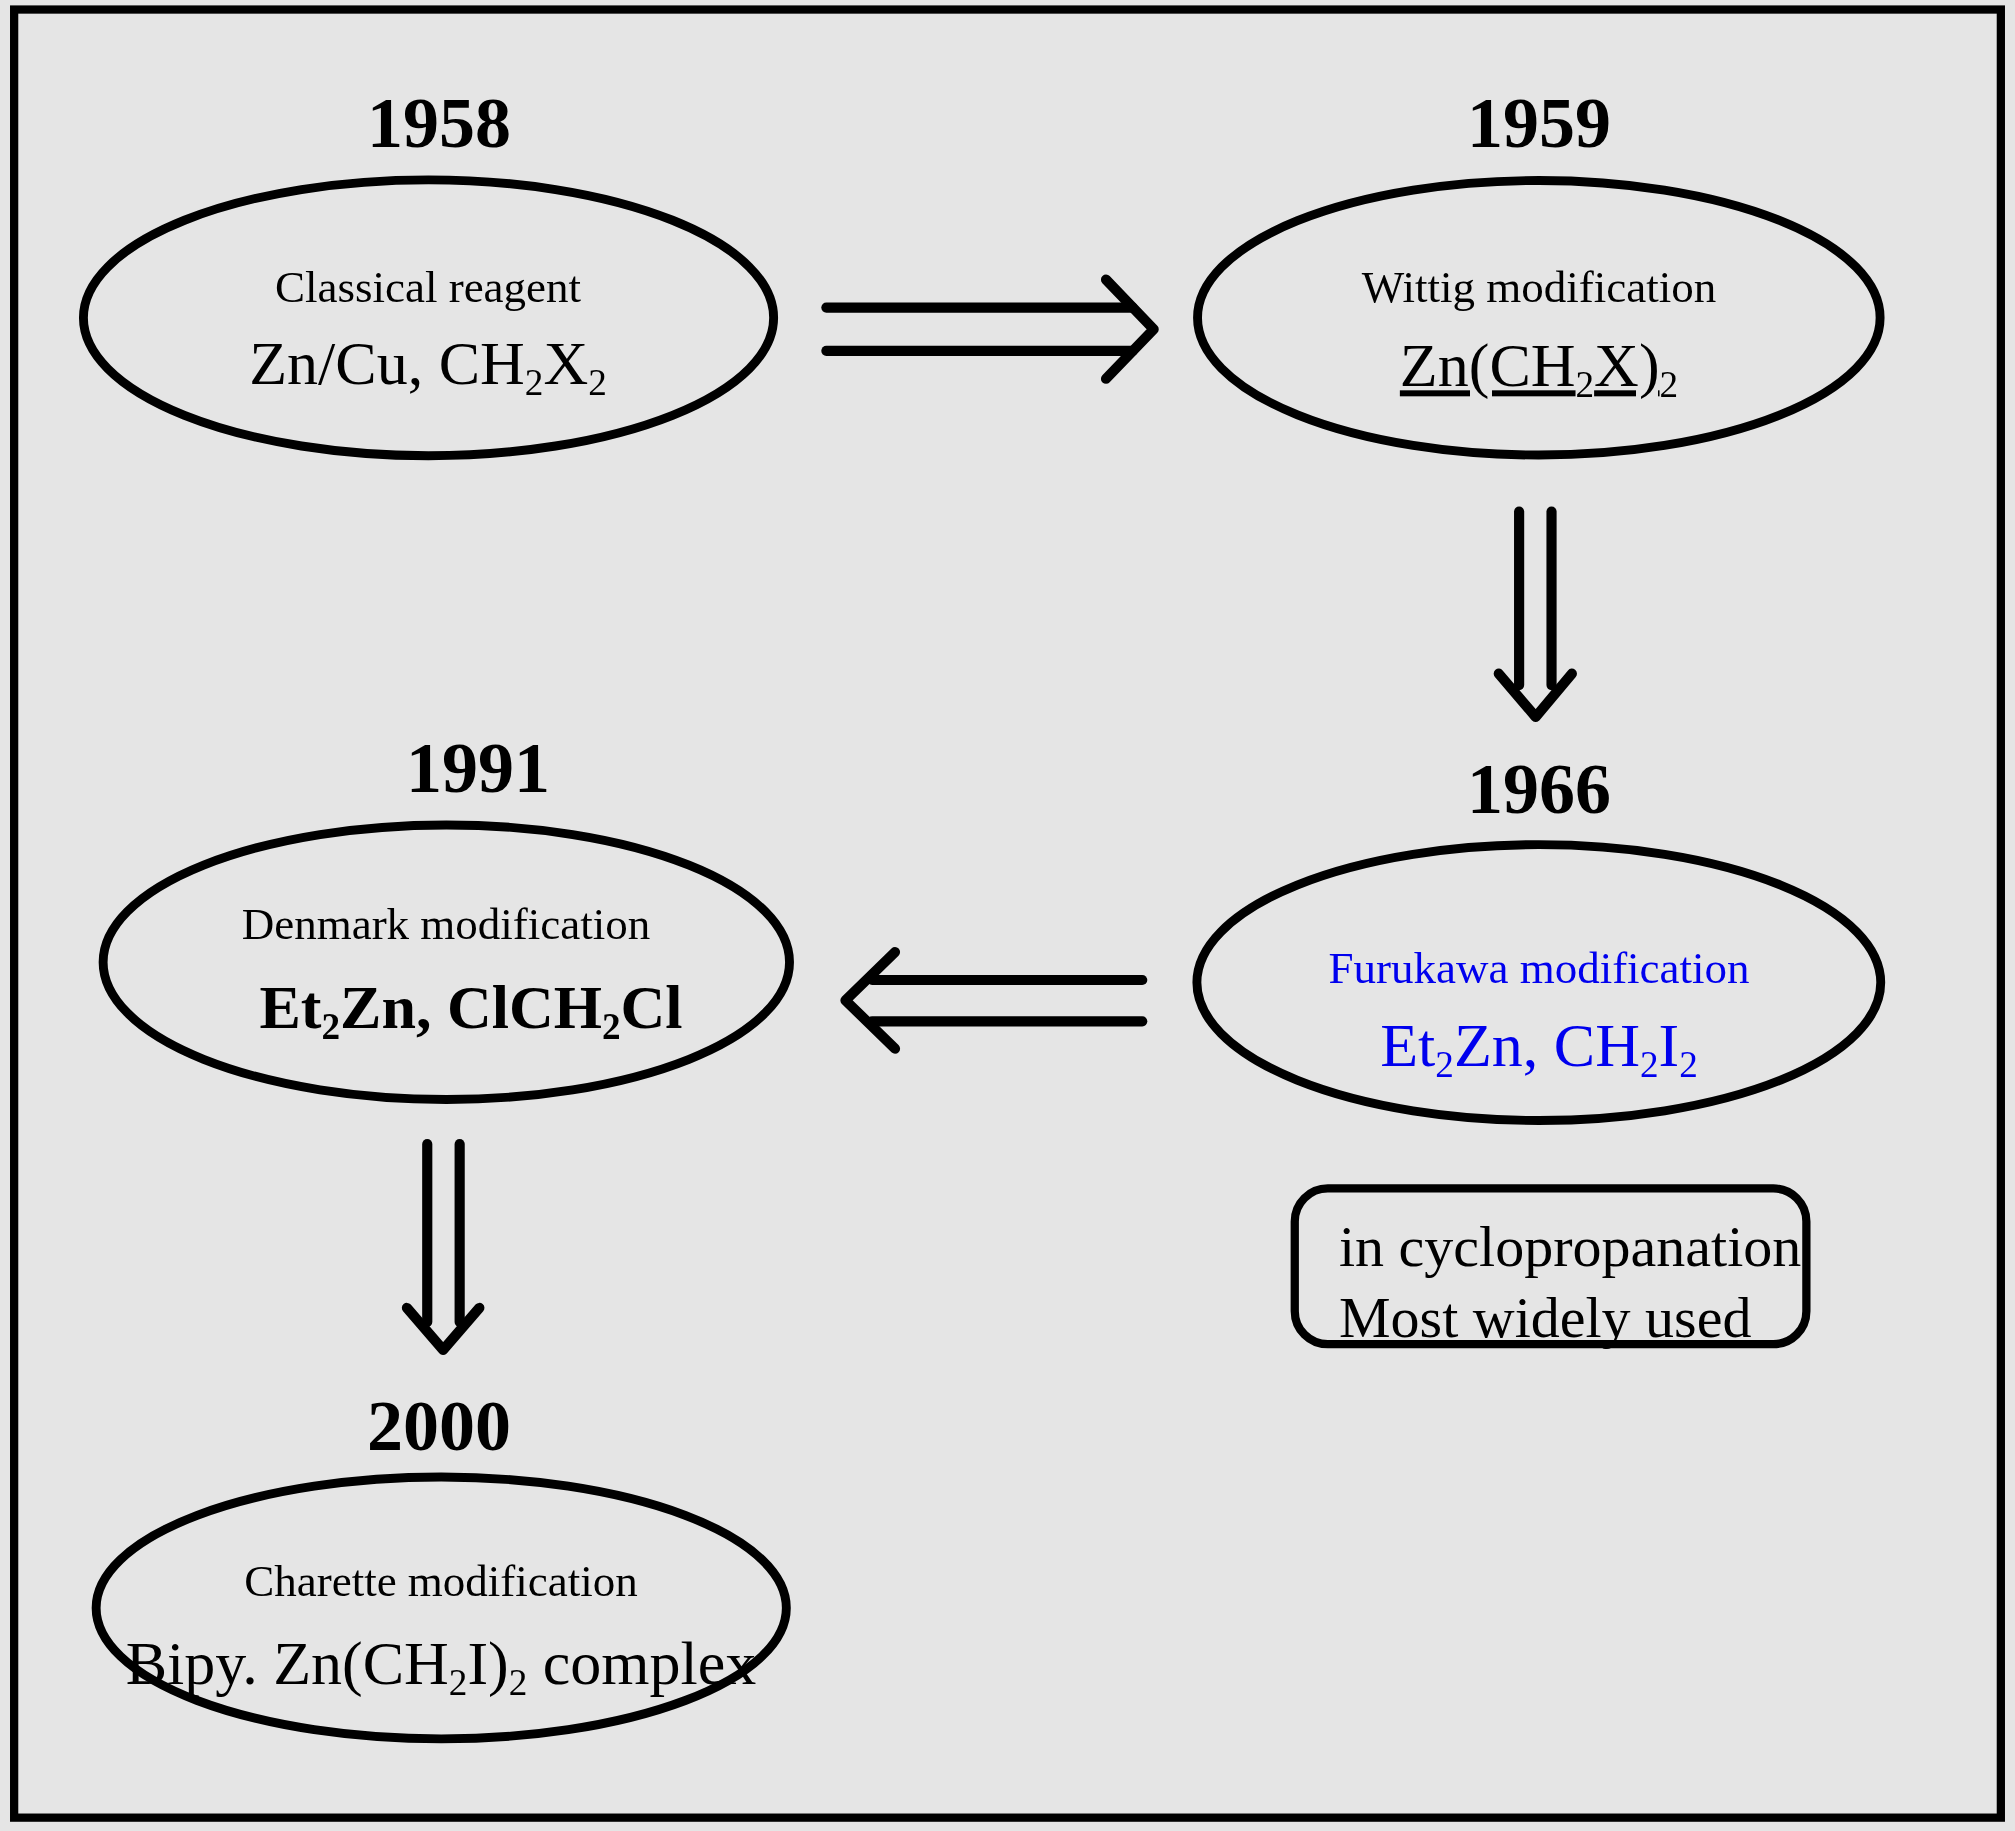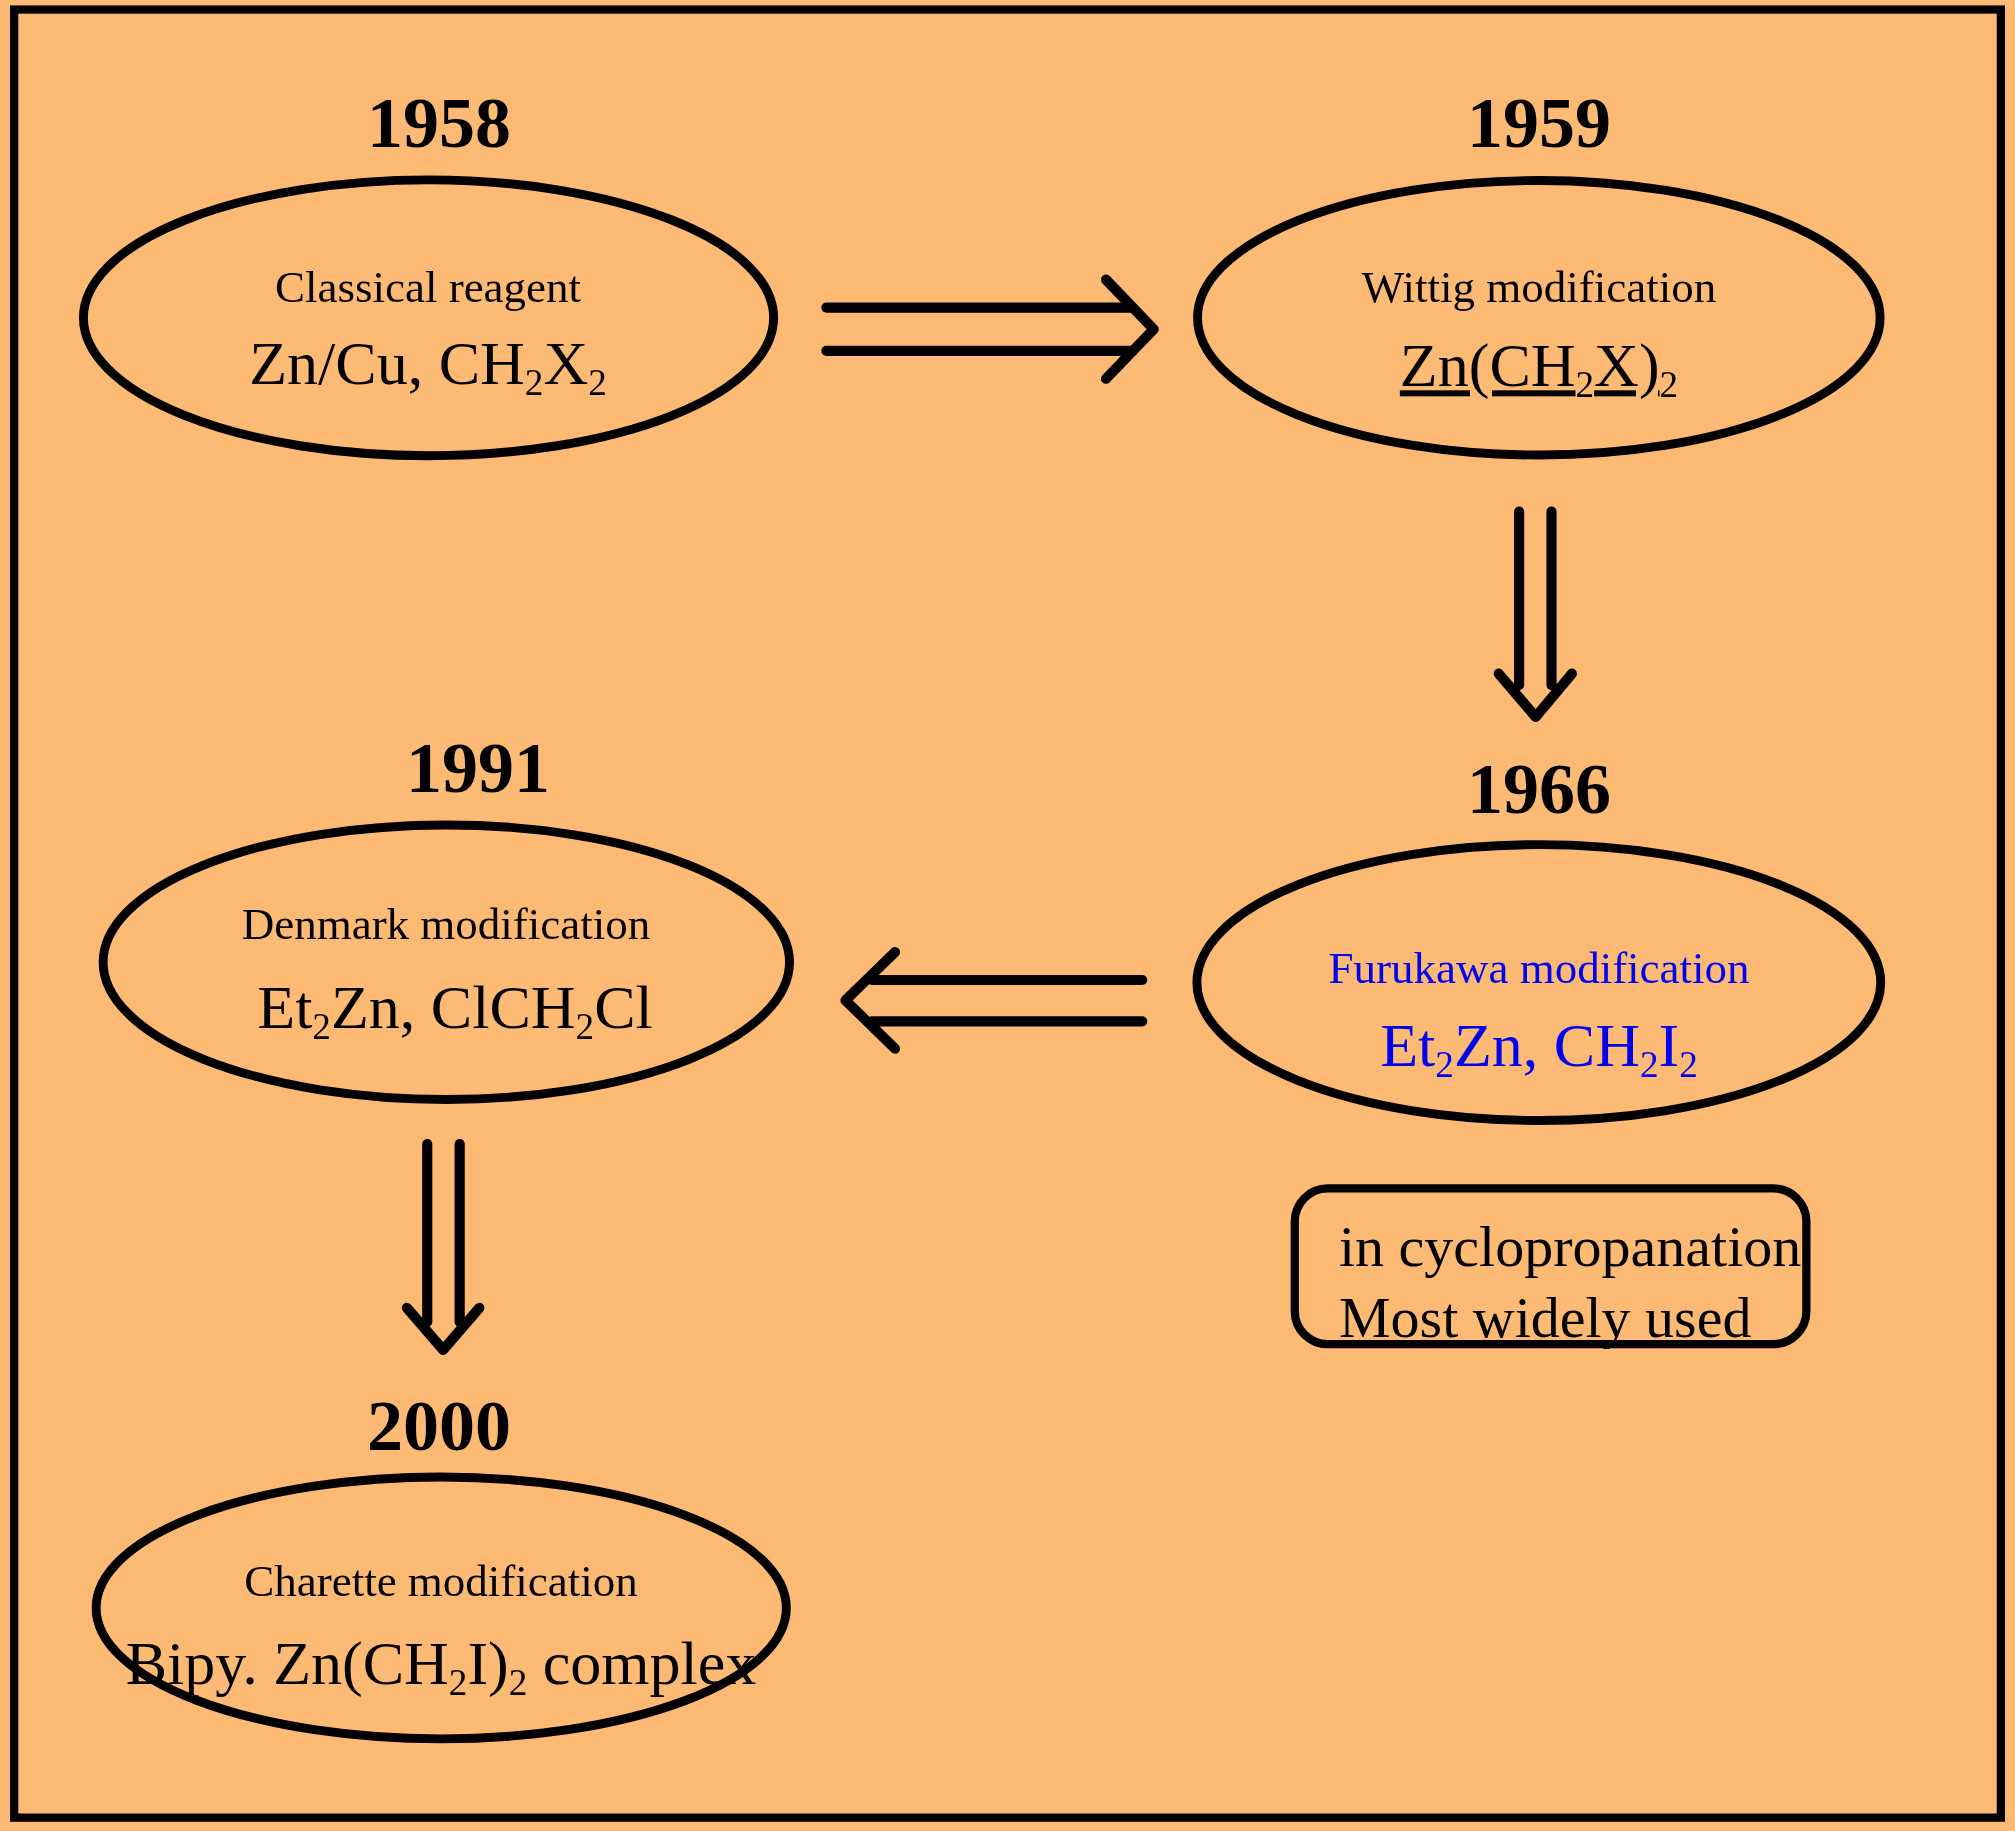--- a/index.html
+++ b/index.html
@@ -1,20 +1,20 @@
 <!DOCTYPE html>
 <html style="--accent-blue: #0000ee;font-size:10.2px"><head>
 <meta charset="utf-8">
 <style>
   html, body { margin: 0; padding: 0; background: #888; }
   .canvas {
     position: relative;
     width: 2015px;
     height: 1831px;
-    background: #fdba74;
+    background: #e5e5e5;
     font-family: "Liberation Serif", "DejaVu Serif", serif;
     color: #000;
     overflow: hidden;
   }
   .shapes {
     position: absolute;
     left: 0; top: 0;
     width: 2015px; height: 1831px;
   }
   .txt {
@@ -101,21 +101,21 @@
   <div class="txt year" style="left:1539px; top:123px;">1959</div>
   <div class="txt title" style="left:1539px; top:287px;">Wittig modification</div>
   <div class="txt formula" style="left:1539px; top:369px;text-decoration:underline;"><span>Zn(CH</span><span class="s">2</span><span>X)</span><span class="s">2</span></div>
 
   <div class="txt year" style="left:1539px; top:789px;">1966</div>
   <div class="txt title blue" style="left:1539px; top:968px;">Furukawa modification</div>
   <div class="txt formula blue" style="left:1539px; top:1049px;"><span>Et</span><span class="s">2</span><span>Zn, CH</span><span class="s">2</span><span>I</span><span class="s">2</span></div>
 
   <div class="txt year" style="left:458px; top:768px;margin-left:20px;">1991</div>
   <div class="txt title" style="left:446px; top:924px;">Denmark modification</div>
-  <div class="txt formula" style="left:455px; top:1011px;"><span>Et</span><span class="s">2</span><span>Zn, ClCH</span><span class="s">2</span><span>Cl</span></div>
+  <div class="txt formula" style="left:471px; top:1011px;font-weight:bold;"><span>Et</span><span class="s">2</span><span>Zn, ClCH</span><span class="s">2</span><span>Cl</span></div>
 
   <div class="txt year" style="left:439px; top:1426px;">2000</div>
   <div class="txt title" style="left:441px; top:1581px;">Charette modification</div>
   <div class="txt formula" style="left:441px; top:1667px;"><span>Bipy. Zn(CH</span><span class="s">2</span><span>I)</span><span class="s">2</span><span> complex</span></div>
 
   <div class="note-text">
     <div>in cyclopropanation</div>
     <div>Most widely used</div>
   </div>
 

